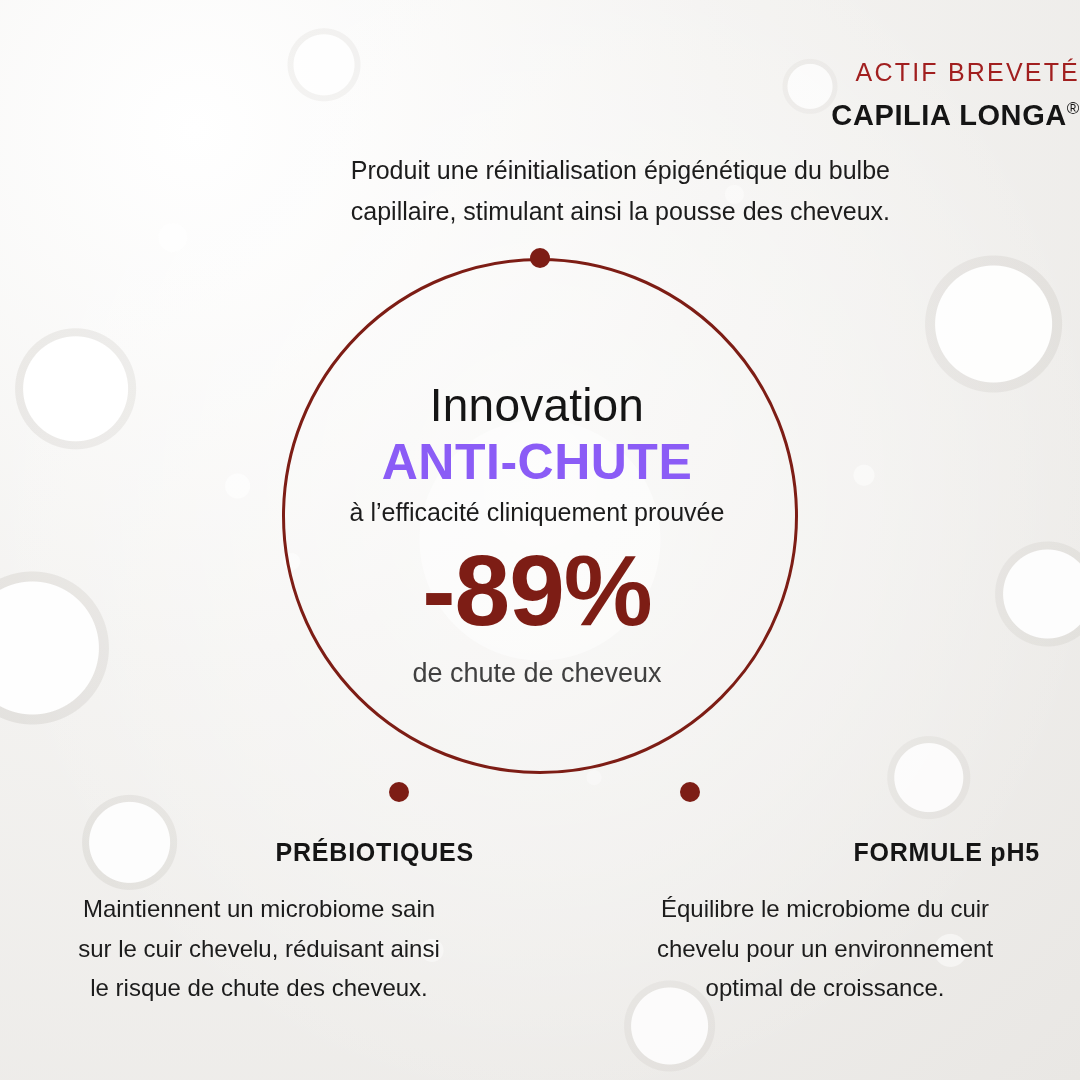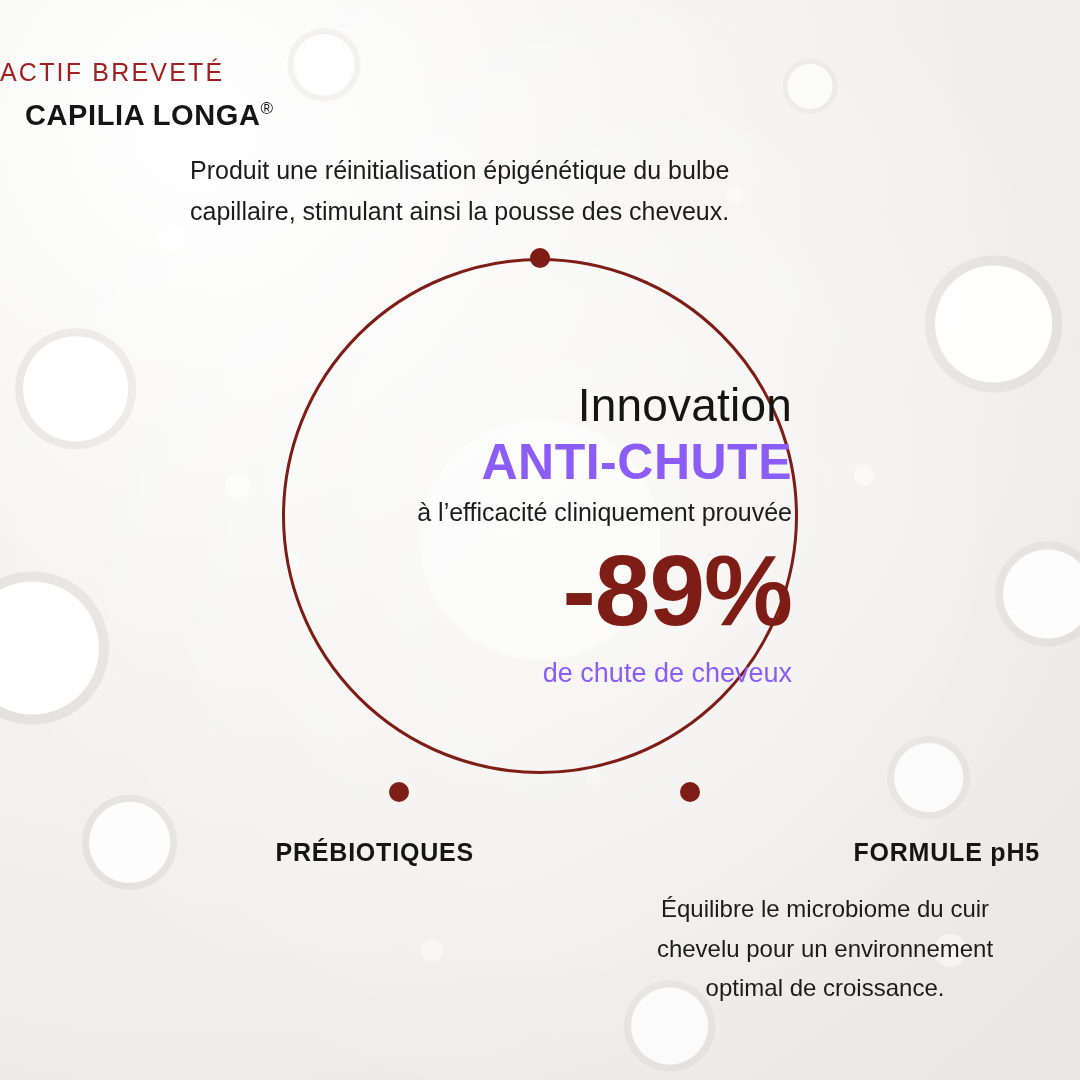--- a/index.html
+++ b/index.html
@@ -70,21 +70,21 @@
     position: absolute;
     inset: 0;
   }
 
   
   .top-block {
     position: absolute;
     top: 58px;
     left: 0;
     right: 0;
-    text-align: left;
+    text-align: right;
   }
   .eyebrow {
     color: #a11f1f;
     font-size: 25px;
     letter-spacing: 2.2px;
     font-weight: 400;
     margin: 0 0 12px 0;
   }
   .active-name {
     color: #151515;
@@ -133,21 +133,21 @@
   }
   .node.top   { left: 50%; top: -10px; margin-left: -10px; }
   .node.bl    { left: 107px; top: 524px; }
   .node.br    { left: 398px; top: 524px; }
 
   .circle-text {
     position: absolute;
     left: 0;
     right: 6px;
     top: 122px;
-    text-align: right;
+    text-align: center;
   }
   .c-innovation {
     color: #151515;
     font-size: 46px;
     font-weight: 400;
     letter-spacing: .2px;
     line-height: 1.1;
     margin: 0 0 4px 0;
   }
   .c-antichute {
@@ -166,21 +166,21 @@
   }
   .c-stat {
     color: #7d1d15;
     font-size: 100px;
     font-weight: 700;
     letter-spacing: -1px;
     line-height: 1.15;
     margin: 6px 0 10px 0;
   }
   .c-stat-label {
-    color: #8b5cf6;
+    color: #404040;
     font-size: 27px;
     font-weight: 400;
     margin: 0;
   }
 
   
   .col {
     position: absolute;
     top: 838px;
     width: 430px;
@@ -236,20 +236,25 @@
         <p class="c-innovation">Innovation</p>
         <p class="c-antichute">ANTI-CHUTE</p>
         <p class="c-sub">à l’efficacité cliniquement prouvée</p>
         <p class="c-stat">-89%</p>
         <p class="c-stat-label">de chute de cheveux</p>
       </div>
     </div>
 
     <div class="col left">
       <h3>PRÉBIOTIQUES</h3>
+      <p>
+        <span>Maintiennent un microbiome sain</span><br>
+        <span>sur le cuir chevelu, réduisant ainsi</span><br>
+        <span>le risque de chute des cheveux.</span>
+      </p>
     </div>
 
     <div class="col right">
       <h3>FORMULE pH5</h3>
       <p>
         <span>Équilibre le microbiome du cuir</span><br>
         <span>chevelu pour un environnement</span><br>
         <span>optimal de croissance.</span>
       </p>
     </div>

